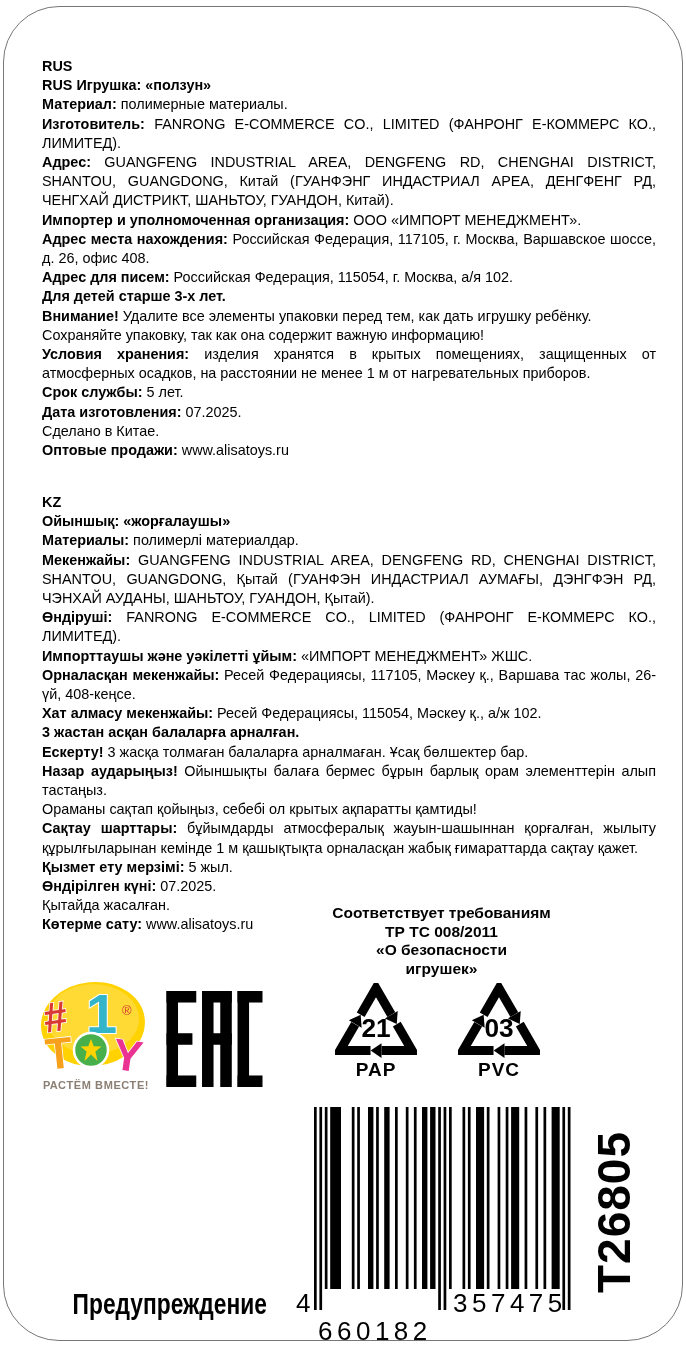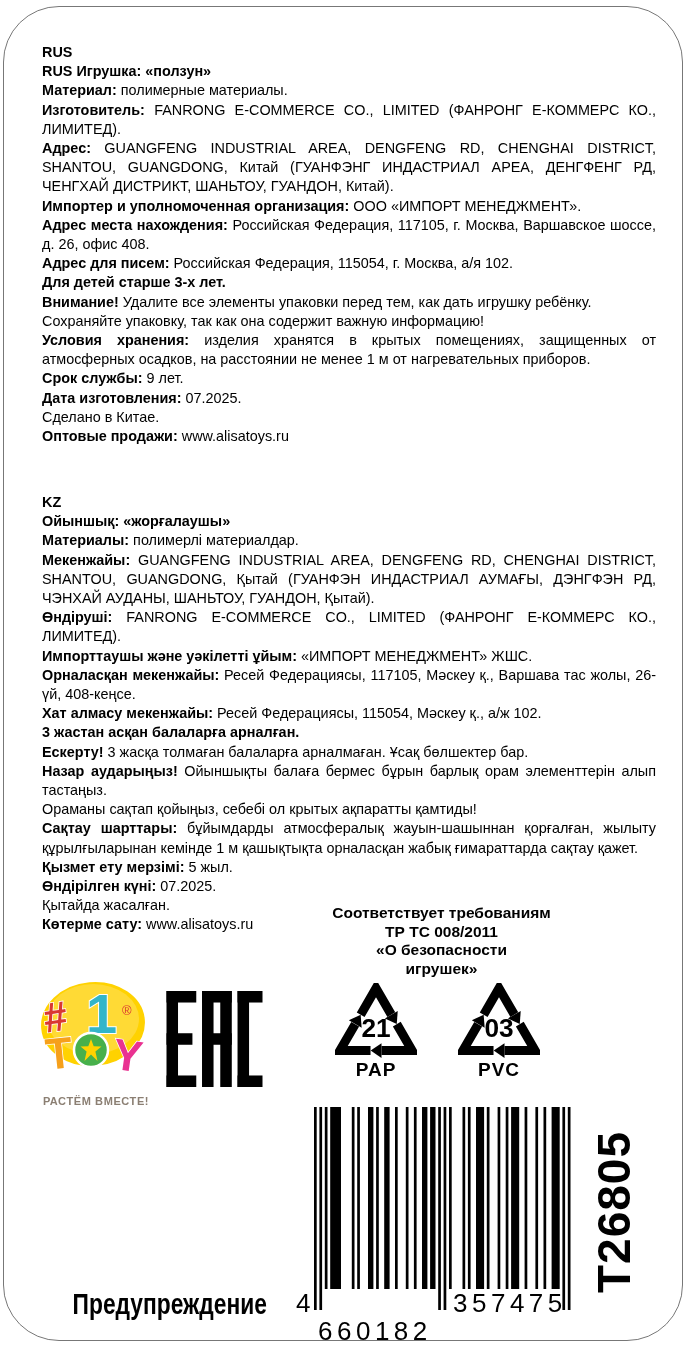--- a/index.html
+++ b/index.html
@@ -3,32 +3,32 @@
 <meta charset="utf-8">
 <style>
   html,body{margin:0;padding:0;width:686px;height:1347px;background:#fff;overflow:hidden;}
   body{font-family:"Liberation Sans",sans-serif;color:#000;position:relative;}
 
   .label{position:absolute;left:3px;top:6px;right:3px;bottom:6px;
          border:1.3px solid #777;border-radius:56px;}
 
   
   .textflow{position:absolute;left:38px;width:614px;font-size:14.4px;line-height:19.2px;}
-  .rus-block{top:36px;}
+  .rus-block{top:50px;}
   .kz-block{top:486px;}
   .para{margin:0;text-align:justify;}
   .para b{font-weight:bold;}
 
   .compliance{position:absolute;left:295px;top:897px;width:285px;text-align:center;
               font-weight:bold;font-size:15.5px;line-height:18.6px;white-space:pre-line;}
 
   
   .brand{position:absolute;left:30px;top:966px;width:124px;text-align:center;}
   .brand svg{display:block;overflow:visible;}
-  .brand .tagline{font-size:11px;font-weight:bold;color:#8b7f73;letter-spacing:.6px;margin-top:18px;}
+  .brand .tagline{font-size:11px;font-weight:bold;color:#8b7f73;letter-spacing:.6px;margin-top:2px;}
 
   
   .eac{position:absolute;left:162px;top:984px;width:97px;height:96px;}
 
   
   .recycle{position:absolute;top:976px;width:86px;text-align:center;}
   .recycle.pap{left:329px;}
   .recycle.pvc{left:452px;}
   .recycle svg{display:block;margin:0 auto;}
   .recycle .material{font-weight:bold;font-size:19px;letter-spacing:1px;margin-top:0;}
@@ -78,21 +78,21 @@
 
       <p class="para"><b>Для детей старше 3-х лет.</b></p>
 
 
       <p class="para"><b>Внимание!</b><span> Удалите все элементы упаковки перед тем, как дать игрушку ребёнку.</span></p>
 
       <p class="para"><span>Сохраняйте упаковку, так как она содержит важную информацию!</span></p>
 
       <p class="para"><b>Условия хранения:</b><span> изделия хранятся в крытых помещениях, защищенных от атмосферных осадков, на расстоянии не менее 1 м от нагревательных приборов.</span></p>
 
-      <p class="para"><b>Срок службы:</b><span> 9 лет.</span></p>
+      <p class="para"><b>Срок службы:</b><span> 5 лет.</span></p>
 
       <p class="para"><b>Дата изготовления:</b><span> 07.2025.</span></p>
 
       <p class="para"><span>Сделано в Китае.</span></p>
 
       <p class="para"><b>Оптовые продажи:</b><span> www.alisatoys.ru</span></p>
     </div>
 
   <div class="textflow kz-block">
 

